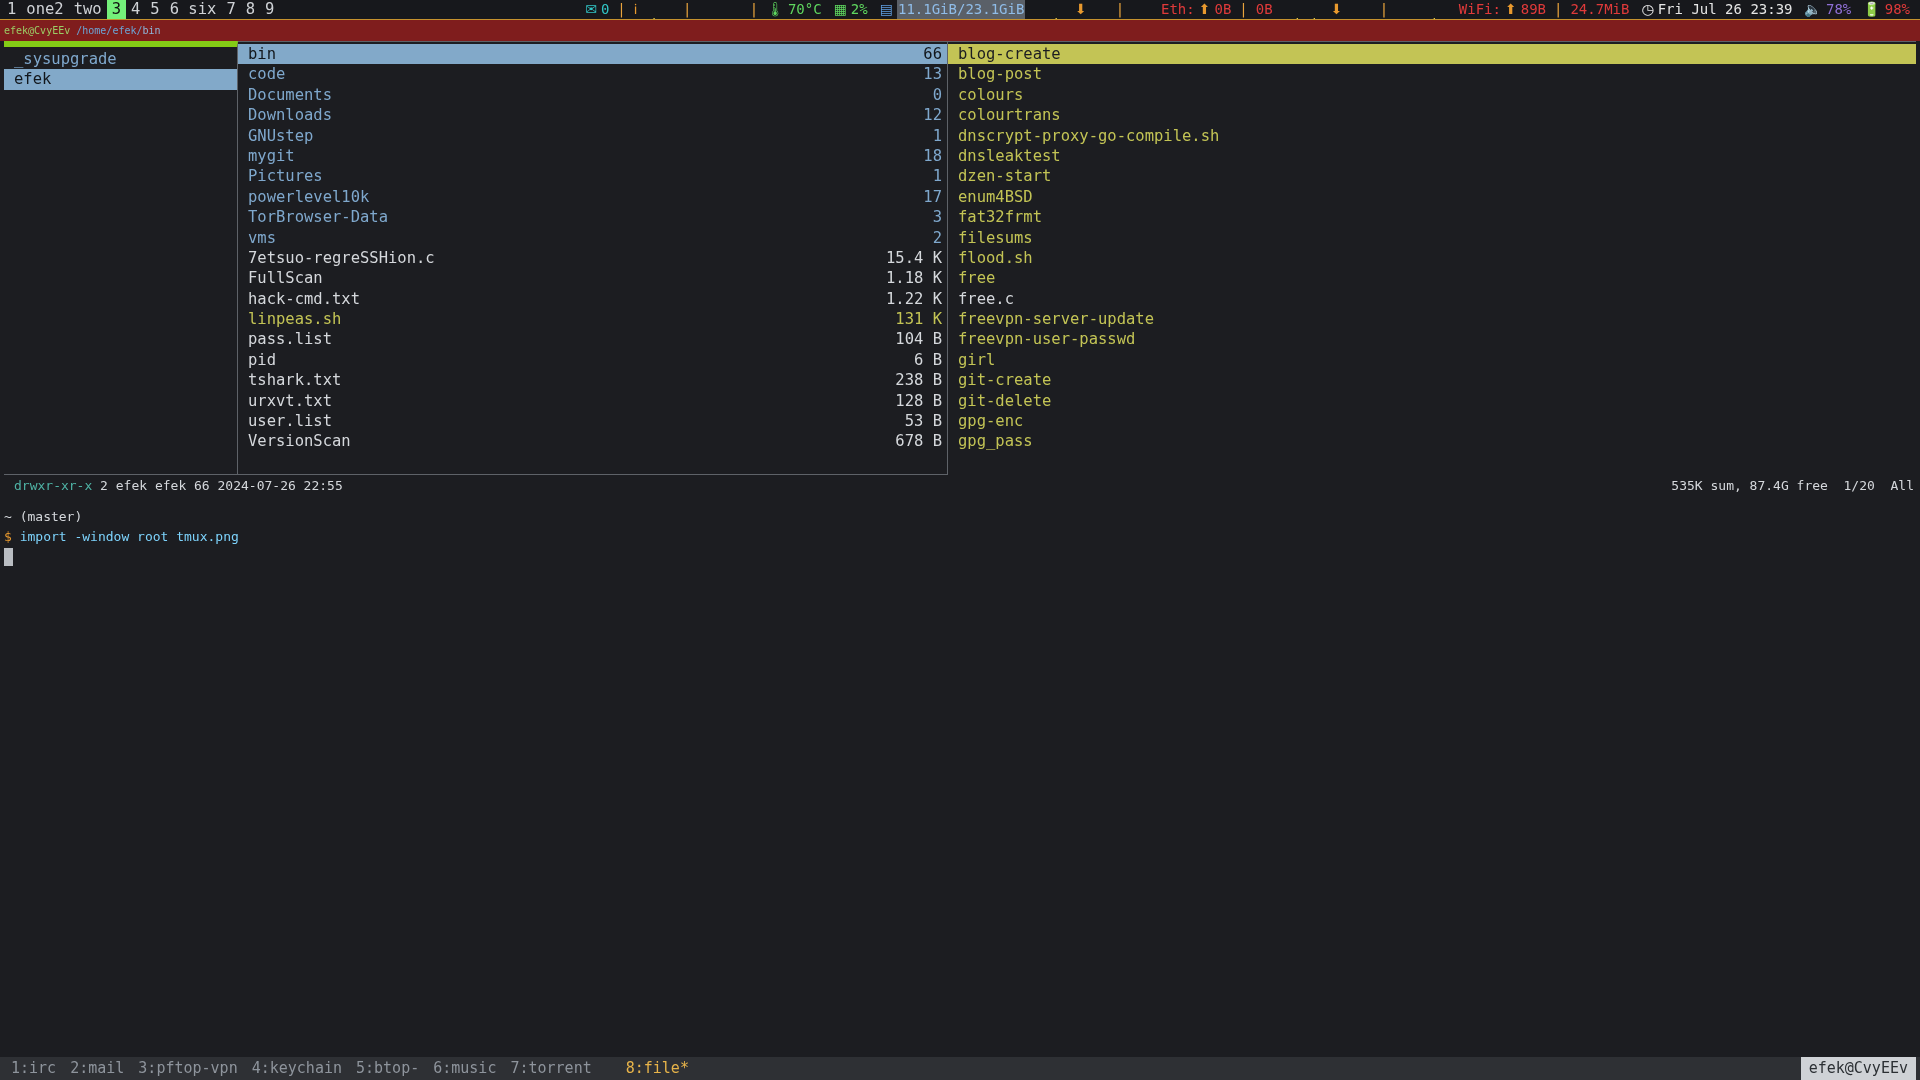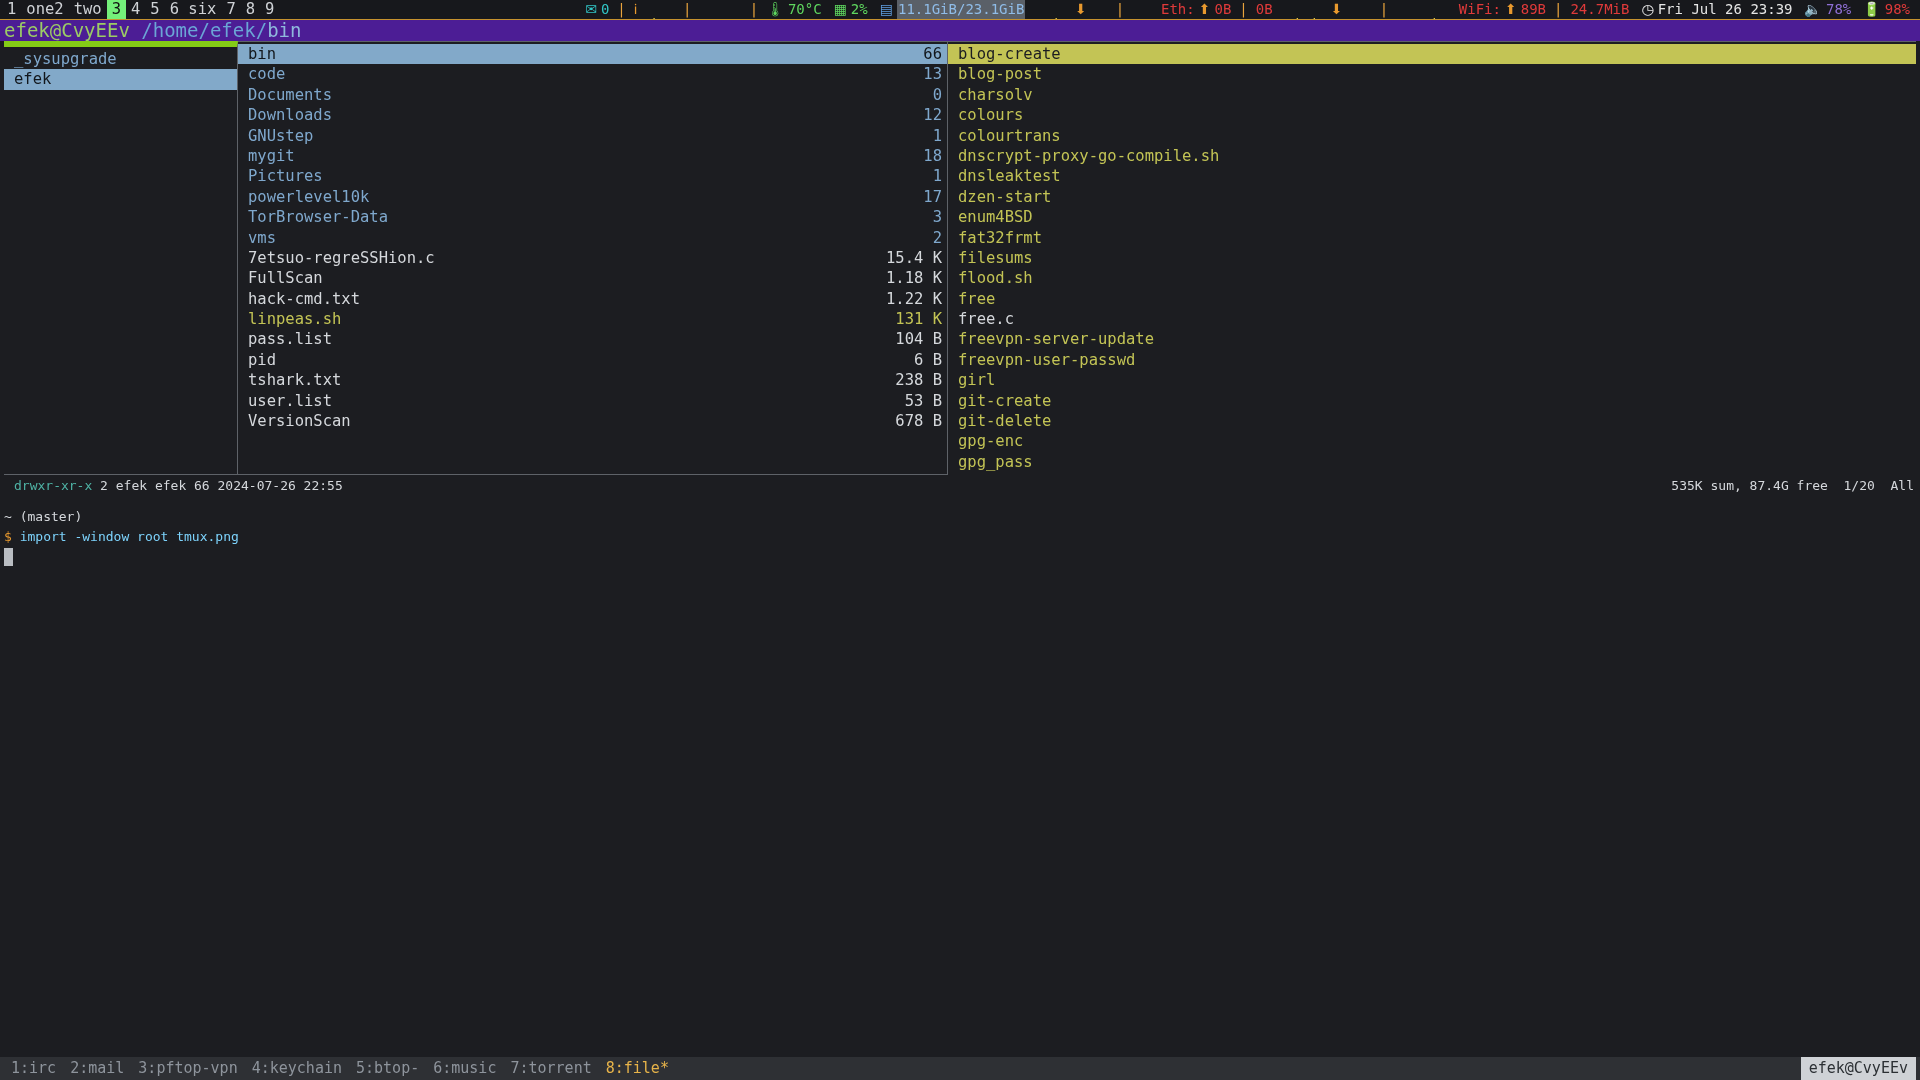--- a/index.html
+++ b/index.html
@@ -68,22 +68,22 @@
   .c-red    { color: #e03a3a; }
   .c-purple { color: #8f6fd6; }
   .c-white  { color: #e6e6e6; }
   .memhl { background: #5a6068; color:#8fbce8; padding:0 1px;}
 
   
   .pathline {
     height: 21px;
     line-height: 21px;
     padding-left: 4px;
-    background: #4c1d95;
-    font-size: 19px;
+    background: #7f1d1d;
+    font-size: 10px;
     border-top: 1px solid #c5922e;
     flex: 0 0 auto;
     white-space: nowrap;
   }
   .user { color: #9ccc65; }
   .path-dir { color: #6ba5d6; }
   .path-cur { color: #8fb8dc; }
 
   
   .panes {
@@ -168,21 +168,21 @@
     line-height: 23px;
     background: #2e3034;
     display: flex;
     align-items: center;
     font-size: 15px;
     flex: 0 0 auto;
     white-space: nowrap;
     padding-left: 4px;
   }
   .win { color: #8e949c; padding: 0 7px; }
-  .win.active { color: #e8b44a; }
+  .win.active { color: #e8b44a; margin-left: 20px; }
   .tmux-right { margin-left: auto; display:flex; align-items:center; }
   .host {
     background: #cfd2d6;
     color: #2b2f33;
     padding: 0 8px;
     margin-right: 4px;
   }
   .glyph { font-family: "DejaVu Sans", sans-serif; }
 </style>
 </head>
@@ -350,39 +350,40 @@
           </div>
           <div class="row">
             <span class="nm t-file">pid</span>
             <span class="sz t-file">6 B</span>
           </div>
           <div class="row">
             <span class="nm t-file">tshark.txt</span>
             <span class="sz t-file">238 B</span>
           </div>
           <div class="row">
+            <span class="nm t-file">urxvt.txt</span>
+            <span class="sz t-file">128 B</span>
+          </div>
+          <div class="row">
             <span class="nm t-file">user.list</span>
             <span class="sz t-file">53 B</span>
           </div>
           <div class="row">
             <span class="nm t-file">VersionScan</span>
             <span class="sz t-file">678 B</span>
           </div>
         </div>
     </div>
     <div class="pane right">
       <div class="rowlist" id="pane-right">
           <div class="row sel-olive">
             <span class="nm t-exec">blog-create</span>
           </div>
           <div class="row">
             <span class="nm t-exec">blog-post</span>
-          </div>
-          <div class="row">
-            <span class="nm t-exec">charsolv</span>
           </div>
           <div class="row">
             <span class="nm t-exec">colours</span>
           </div>
           <div class="row">
             <span class="nm t-exec">colourtrans</span>
           </div>
           <div class="row">
             <span class="nm t-exec">dnscrypt-proxy-go-compile.sh</span>
           </div>

